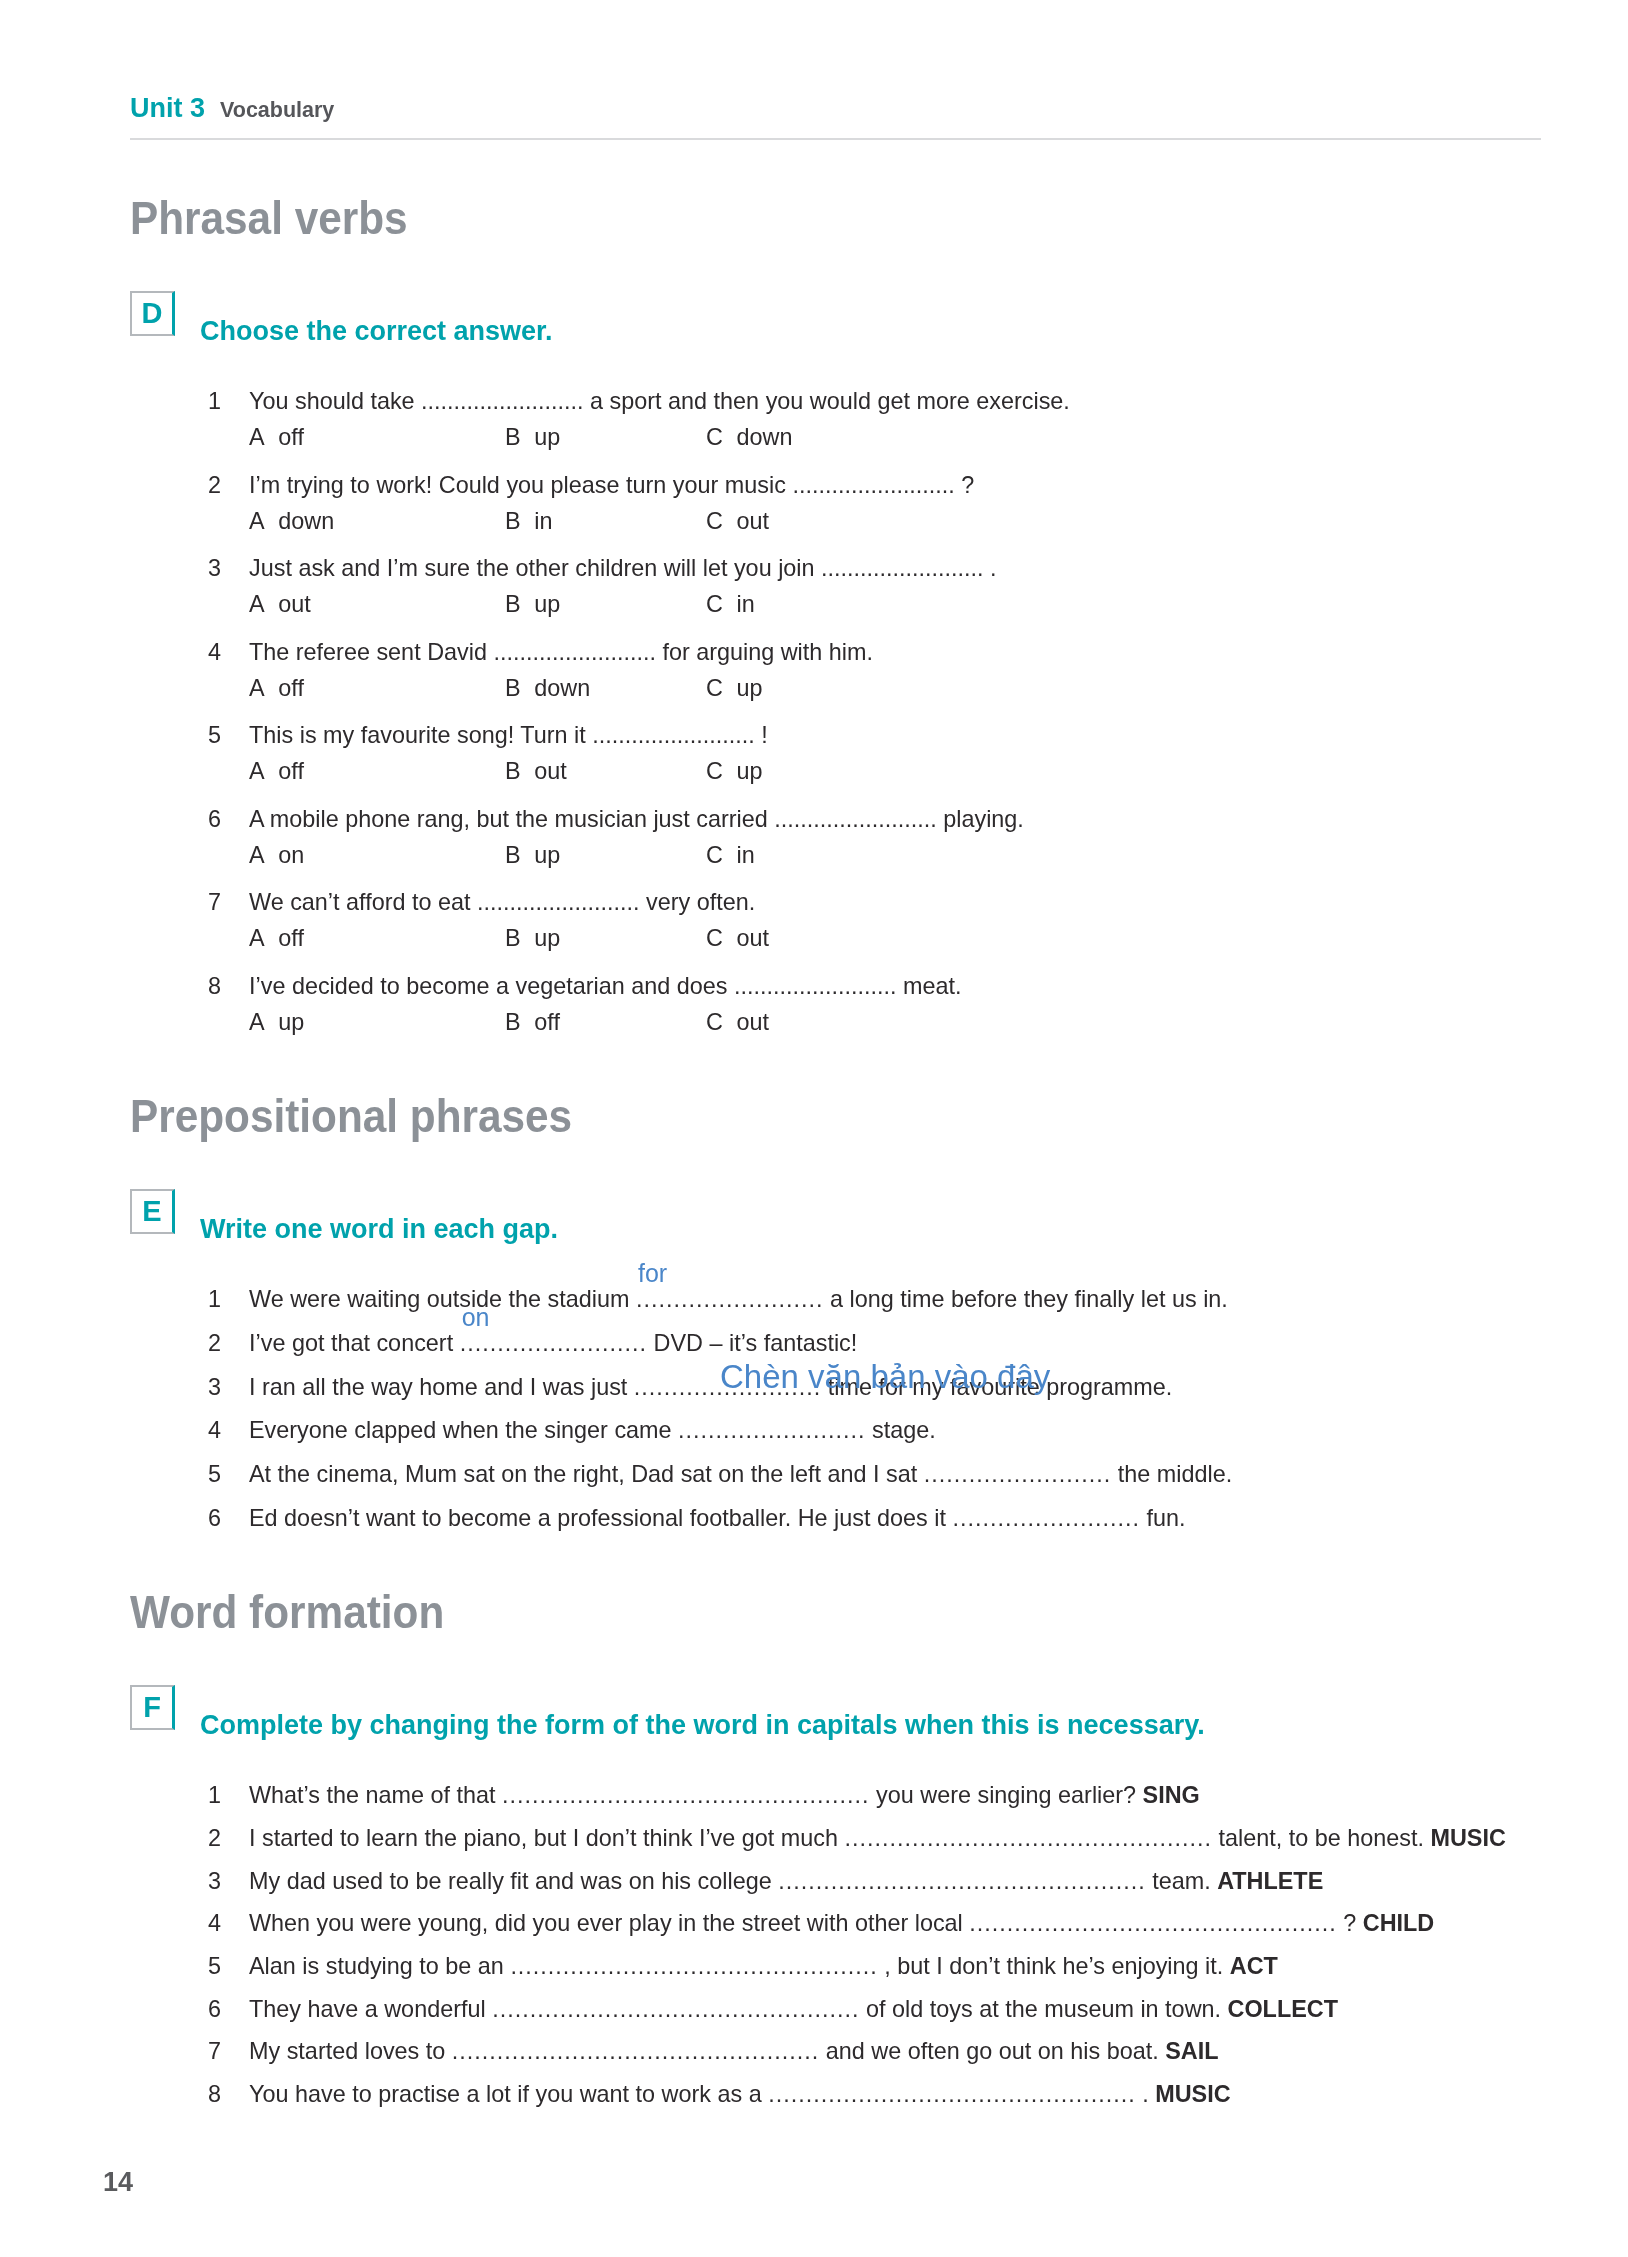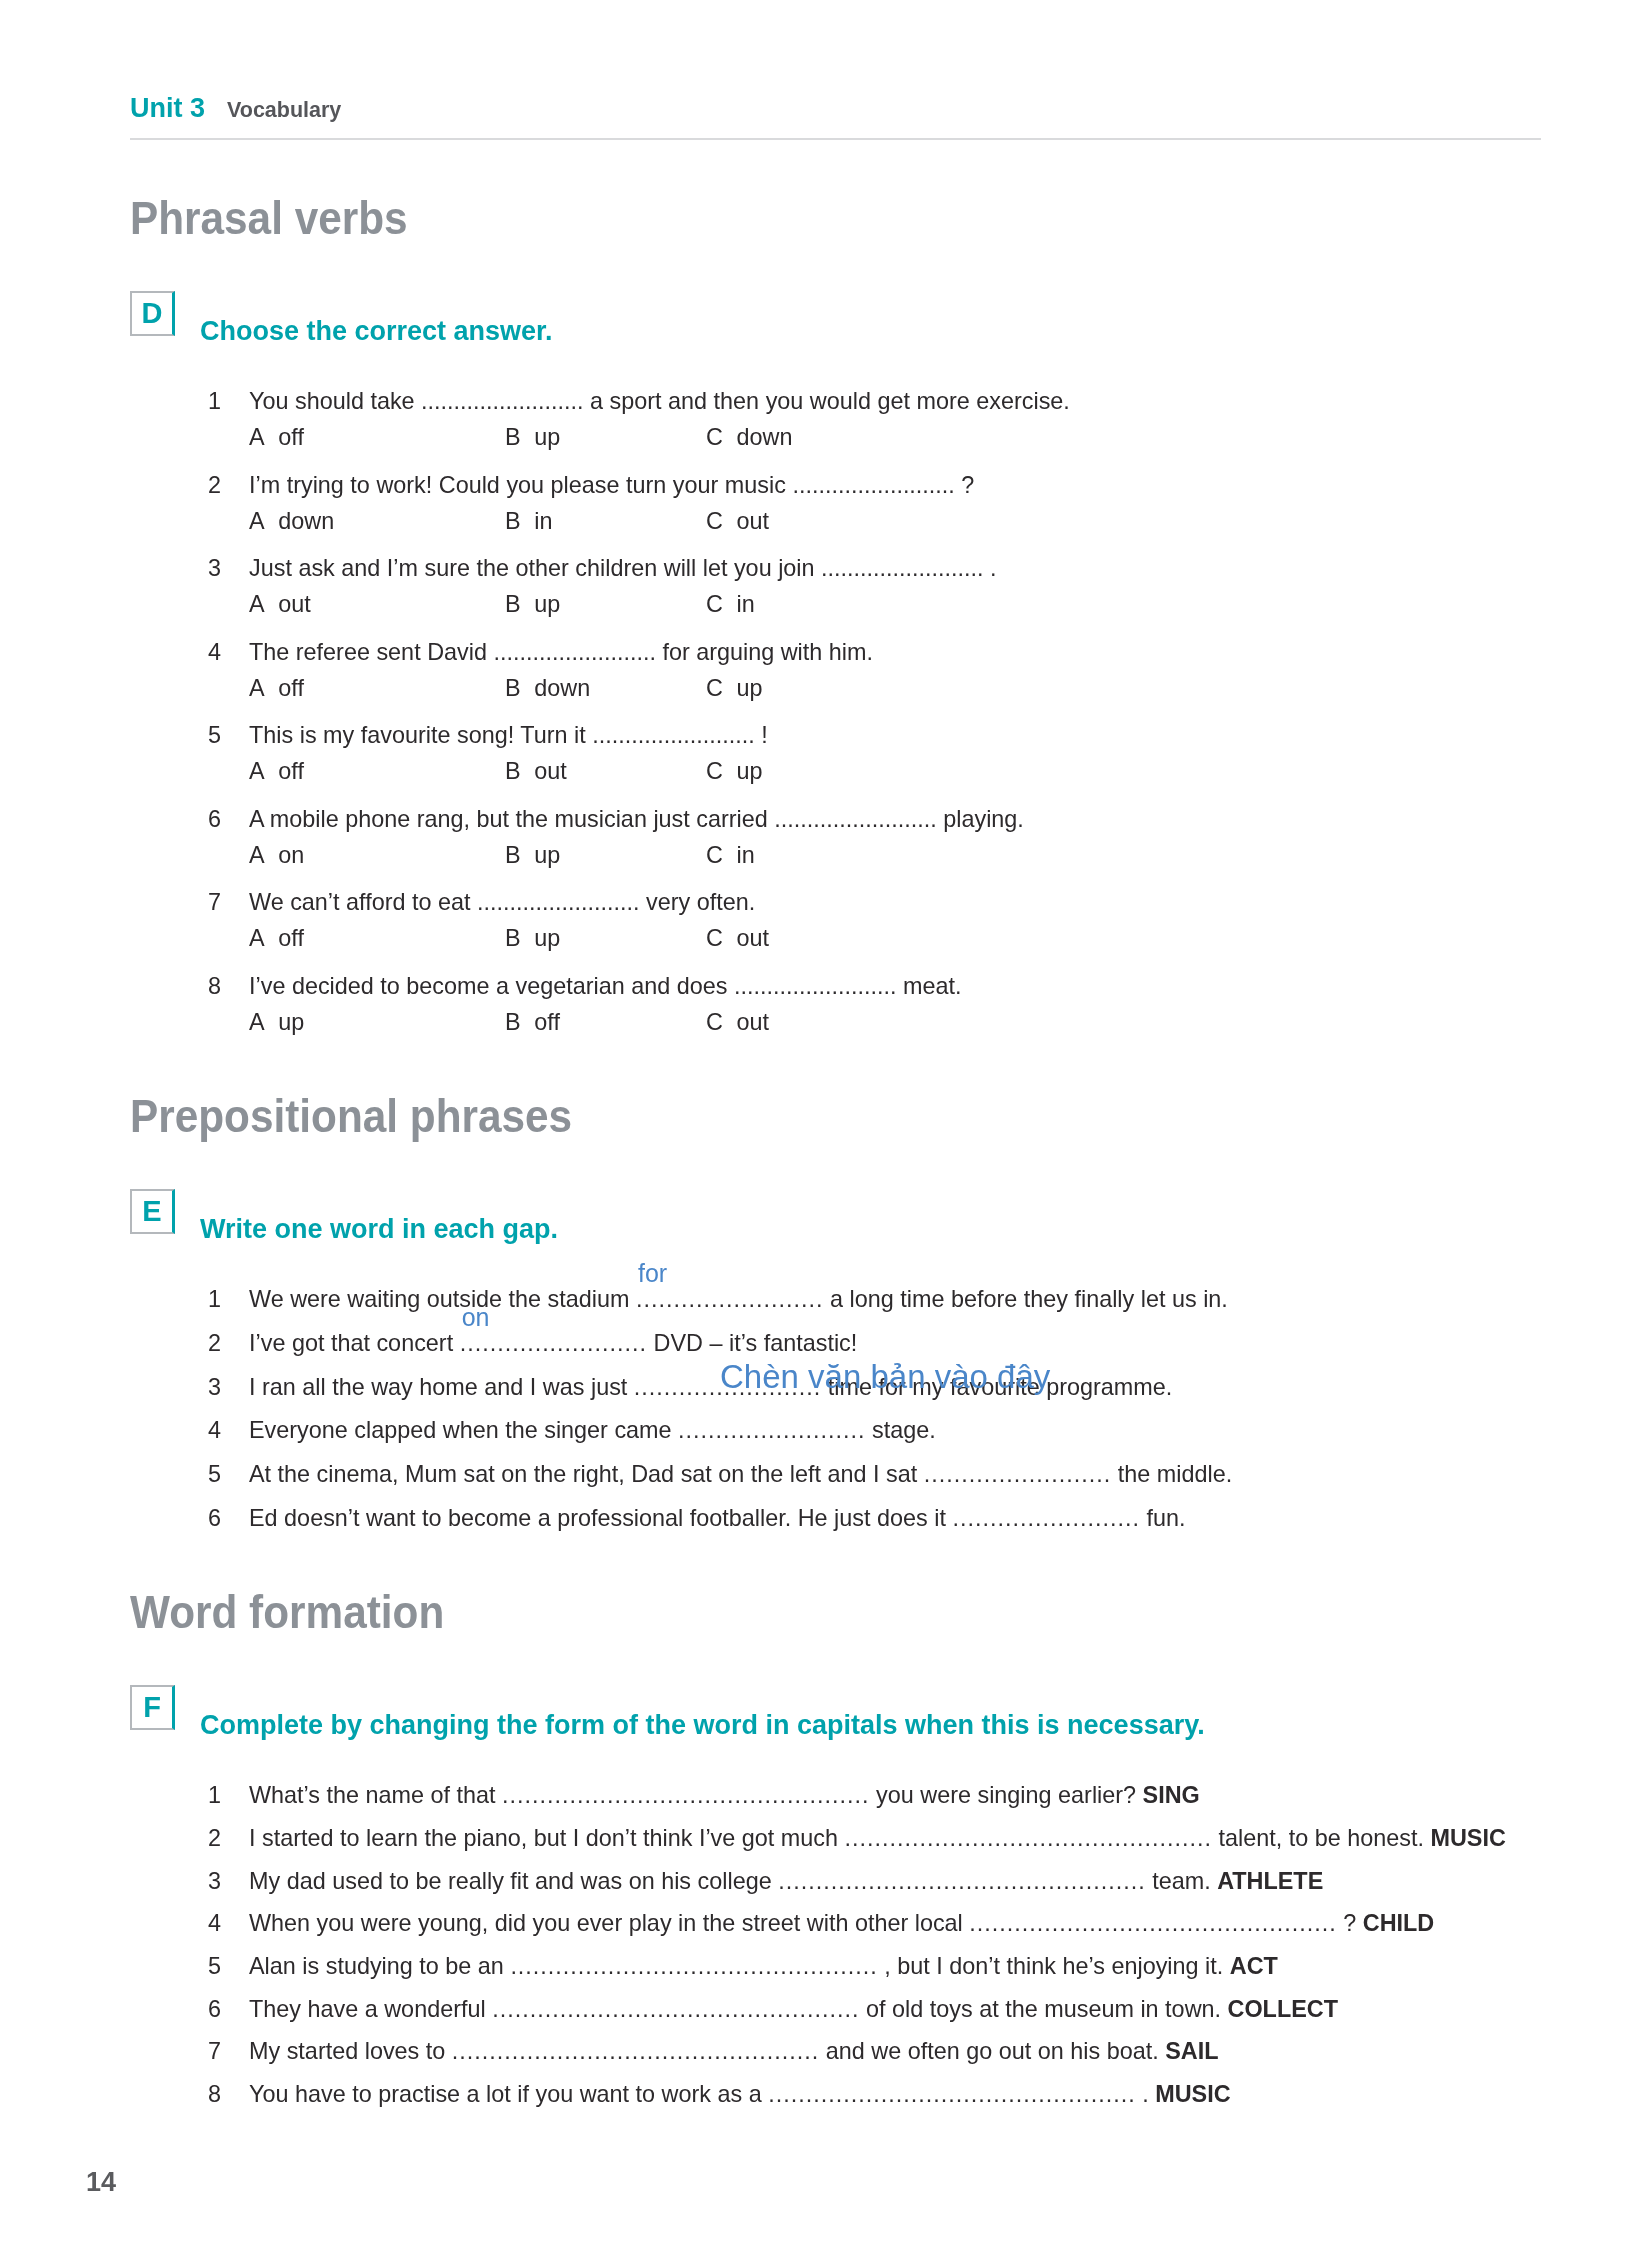--- a/index.html
+++ b/index.html
@@ -1,20 +1,20 @@
 <!DOCTYPE html>
 <html><head>
 <meta charset="utf-8">
 <style>
   html,body{margin:0;padding:0;background:#ffffff;}
   .page{position:relative;width:1629px;height:2258px;background:#ffffff;overflow:hidden;
         font-family:"Liberation Sans",sans-serif;color:#2d2a2c;}
   .content{position:absolute;inset:0;padding:93px 88px 0 130px;box-sizing:border-box;}
 
-  .header{display:flex;align-items:baseline;gap:22px;}
+  .header{display:flex;align-items:baseline;gap:15px;}
   .unit{color:#00a2ac;font-weight:bold;font-size:27px;}
   .subject{color:#55565a;font-weight:bold;font-size:21.5px;}
   .rule{height:2px;background:#d9dadc;margin-top:13.7px;}
 
   .sec-title{font-size:46px;font-weight:bold;color:#8c9197;margin:53px 0 0;line-height:1.1;
              transform:scaleX(0.92);transform-origin:left center;}
 
   .ex-head{display:flex;align-items:center;gap:25px;margin-top:37px;}
   .ex-box{width:45px;height:45px;box-sizing:border-box;border:2px solid #b4b8bc;border-right:3.9px solid #00a2ac;
           display:flex;align-items:center;justify-content:center;color:#00a2ac;font-weight:bold;font-size:29px;background:#fff;}
@@ -34,21 +34,21 @@
   .optletter{margin-right:13.7px;}
 
   .eq{margin-bottom:12.7px;position:relative;}
   .gapwrap{position:relative;display:inline-block;}
   .hand{position:absolute;left:2px;top:-26px;color:#4a86c9;font-size:25px;white-space:nowrap;}
   .overlay{position:absolute;left:512px;top:-10.7px;color:#4a86c9;font-size:33px;white-space:nowrap;}
 
   .fq{margin-bottom:11.7px;}
   .key{font-weight:bold;}
 
-  .page-num{position:absolute;left:86px;bottom:60px;font-weight:bold;font-size:27px;color:#5a5b5e;text-align:right;}
+  .page-num{position:absolute;left:103px;bottom:60px;font-weight:bold;font-size:27px;color:#5a5b5e;text-align:right;}
 </style>
 </head>
 <body>
 
 <div class="page">
   <div class="content">
 
     <div class="header">
       <span class="unit">Unit 3</span>
       <span class="subject">Vocabulary</span>

